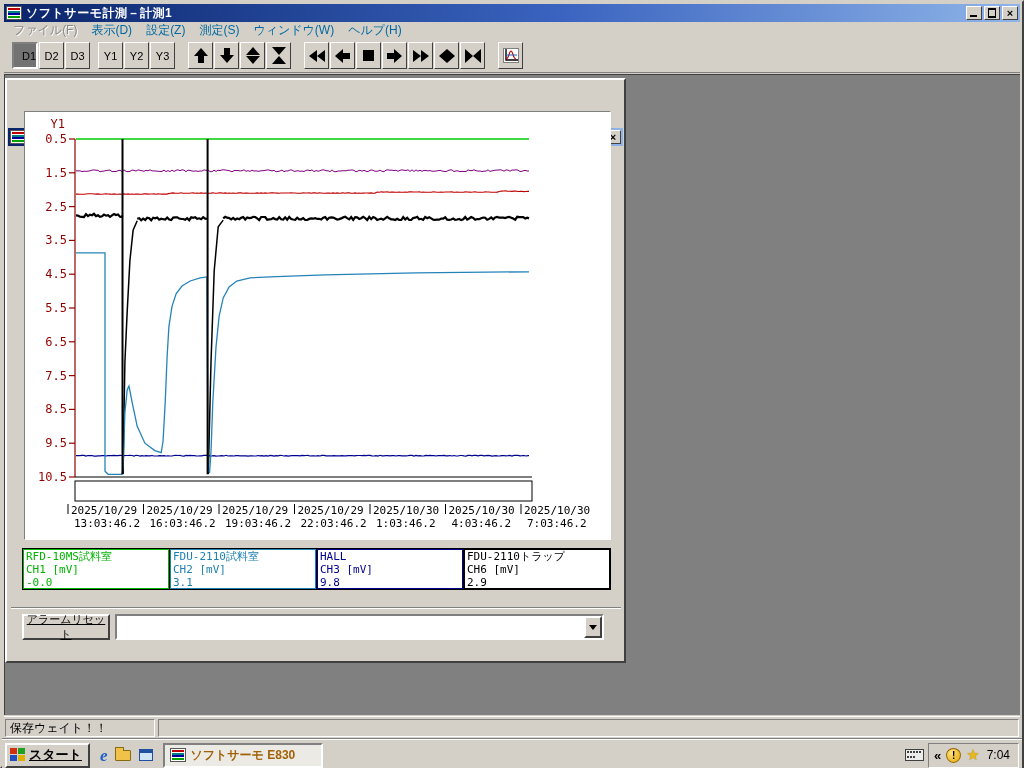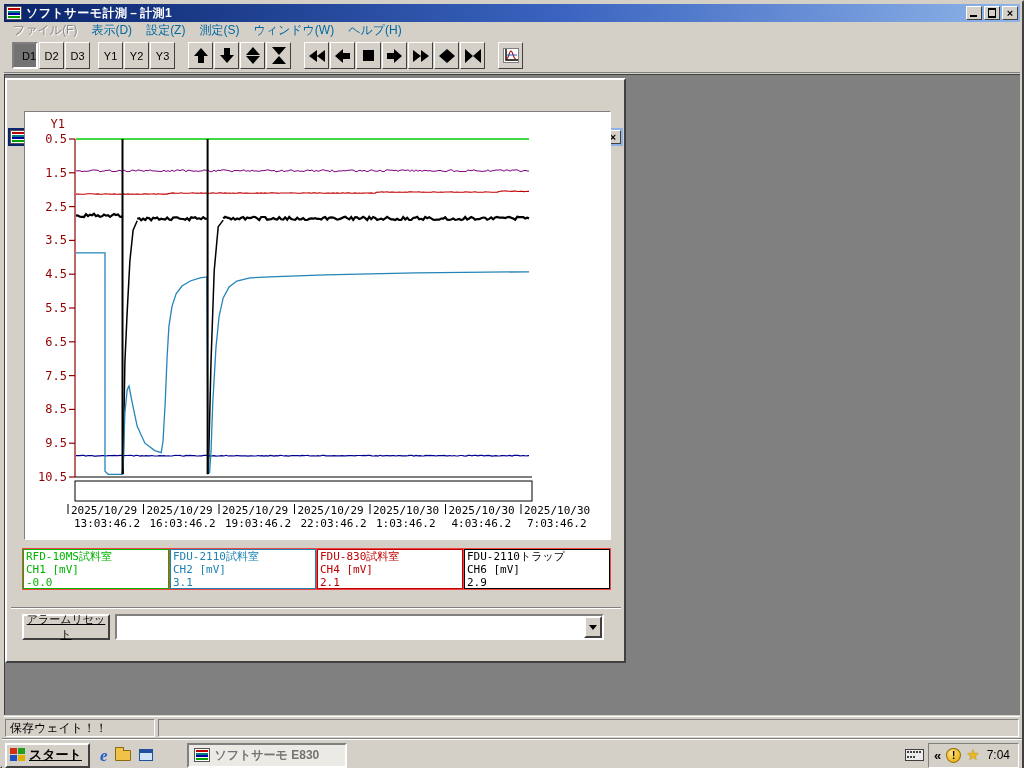--- a/index.html
+++ b/index.html
@@ -62,21 +62,21 @@
   .child-titlebar { position:absolute; left:1px; right:1px; top:1px; height:18px;
     background:linear-gradient(to right,#0A246A,#3A64C0 55%,#8FB4E8);
     display:flex; align-items:center; padding:0 2px; color:#fff; font-weight:bold;margin-top:47px; }
 
   
   .graph-panel { position:absolute; left:17px; top:31px; width:587px; height:429px; background:#fff;
     border:1px solid; border-color:#808080 #FFFFFF #FFFFFF #808080; }
   .graph-panel svg { position:absolute; left:0; top:0; }
 
   
-  .legend { position:absolute; left:15px; top:468px; width:589px; height:42px; background:#ef4444; display:flex; gap:1px; padding:1px; }
+  .legend { position:absolute; left:15px; top:468px; width:589px; height:42px; background:#000000; display:flex; gap:1px; padding:1px; }
   .legend-cell { flex:1 1 0; background:#fff; border:1px solid #000; padding:0 2px; overflow:hidden; white-space:nowrap; font-size:11px; line-height:13px; font-family:"DejaVu Sans Mono","Liberation Sans",monospace; }
 
   .divider { position:absolute; left:4px; top:527px; width:610px; height:2px; border-top:1px solid #808080; border-bottom:1px solid #fff; }
 
   .alarm-btn { position:absolute; left:15px; top:534px; width:88px; height:26px; font-size:11px; display:flex; align-items:center; justify-content:center; color:#000; }
   .combo { position:absolute; left:108px; top:534px; width:489px; height:26px; background:#fff;
     border:2px solid; border-color:#808080 #FFFFFF #FFFFFF #808080; display:flex; }
   .combo-field { flex:1; padding:3px 4px; font-size:12px; color:#000; }
   .combo-btn { width:18px; height:100%; background:#D4D0C8; border:2px solid; border-color:#FFFFFF #404040 #404040 #FFFFFF; display:flex; align-items:center; justify-content:center; }
   .combo-arrow { width:0; height:0; border-left:4px solid transparent; border-right:4px solid transparent; border-top:5px solid #000; }
@@ -92,21 +92,21 @@
   .start-btn { height:25px; padding:0 6px 0 3px; display:flex; align-items:center; gap:3px; font-weight:bold; font-size:13px; color:#000; }
   .win-flag { width:16px; height:14px; display:grid; grid-template-columns:7px 7px; grid-template-rows:6px 6px; gap:1px; }
   .win-flag i:nth-child(1){background:#D03010;} .win-flag i:nth-child(2){background:#20A020;}
   .win-flag i:nth-child(3){background:#2050C0;} .win-flag i:nth-child(4){background:#E0B000;}
   .quick-launch { display:flex; align-items:center; gap:8px; margin:0 10px; }
   .ql-ie { font-family:"Liberation Serif",serif; font-style:italic; font-weight:bold; font-size:17px; color:#2060C8; line-height:17px; }
   .ql-folder { width:16px; height:11px; background:#F0C24A; border:1px solid #8A6A10; border-radius:1px; position:relative; }
   .ql-folder:before { content:""; position:absolute; left:-1px; top:-4px; width:7px; height:3px; background:#F0C24A; border:1px solid #8A6A10; border-bottom:none; border-radius:1px 1px 0 0; }
   .ql-win { width:14px; height:12px; background:#CFE4F7; border:1px solid #2050A0; border-top:4px solid #2050A0; }
   .task-btn { height:25px; width:160px; display:flex; align-items:center; gap:4px; padding:0 5px; font-weight:bold; font-size:12px;
-    border:2px solid; border-color:#808080 #FFFFFF #FFFFFF #808080; background:#ECEAE4; color:#737373;margin-left:24px; }
+    border:2px solid; border-color:#808080 #FFFFFF #FFFFFF #808080; background:#ECEAE4; color:#a16207; }
   .tray-outside { margin-left:auto; display:flex; align-items:center; gap:6px; }
   .kbd-icon { width:19px; height:12px; border:1px solid #404040; background:#ECECEC; display:flex; flex-wrap:wrap; gap:1px; padding:1px; }
   .kbd-icon i { width:2px; height:2px; background:#404040; }
   .tray { height:25px; margin-left:4px; border:1px solid; border-color:#808080 #FFFFFF #FFFFFF #808080; display:flex; align-items:center; gap:5px; padding:0 8px 0 5px; font-size:12px; }
   .chevrons { font-size:13px; font-weight:bold; color:#000; }
   .shield { width:15px; height:15px; border-radius:50% 50% 50% 50%/45% 45% 55% 55%; background:radial-gradient(circle at 35% 30%,#FFE080,#E8A800); border:1px solid #906800; color:#000; font-size:10px; font-weight:bold; display:flex; align-items:center; justify-content:center; }
   .star { color:#E8B820; font-size:15px; text-shadow:0 0 1px #907000; }
   .clock { color:#000; padding-left:2px; }
 </style>
 </head>
@@ -323,24 +323,24 @@
         <div class="legend-cell" style="border-color: rgb(0, 180, 0); color: rgb(0, 180, 0);">
           <div>RFD-10MS試料室</div>
           <div>CH1 [mV]</div>
           <div>-0.0</div>
         </div>
         <div class="legend-cell" style="border-color: rgb(31, 129, 177); color: rgb(31, 129, 177);">
           <div>FDU-2110試料室</div>
           <div>CH2 [mV]</div>
           <div>3.1</div>
         </div>
-        <div class="legend-cell" style="border-color: rgb(192, 0, 0); color: rgb(192, 0, 0);">
-          <div>FDU-830試料室</div>
-          <div>CH4 [mV]</div>
-          <div>2.1</div>
+        <div class="legend-cell" style="border-color: rgb(0, 0, 144); color: rgb(0, 0, 144);">
+          <div>HALL</div>
+          <div>CH3 [mV]</div>
+          <div>9.8</div>
         </div>
         <div class="legend-cell" style="border-color: rgb(0, 0, 0); color: rgb(0, 0, 0);">
           <div>FDU-2110トラップ</div>
           <div>CH6 [mV]</div>
           <div>2.9</div>
         </div>
       </div>
 
       <div class="divider"></div>
 

